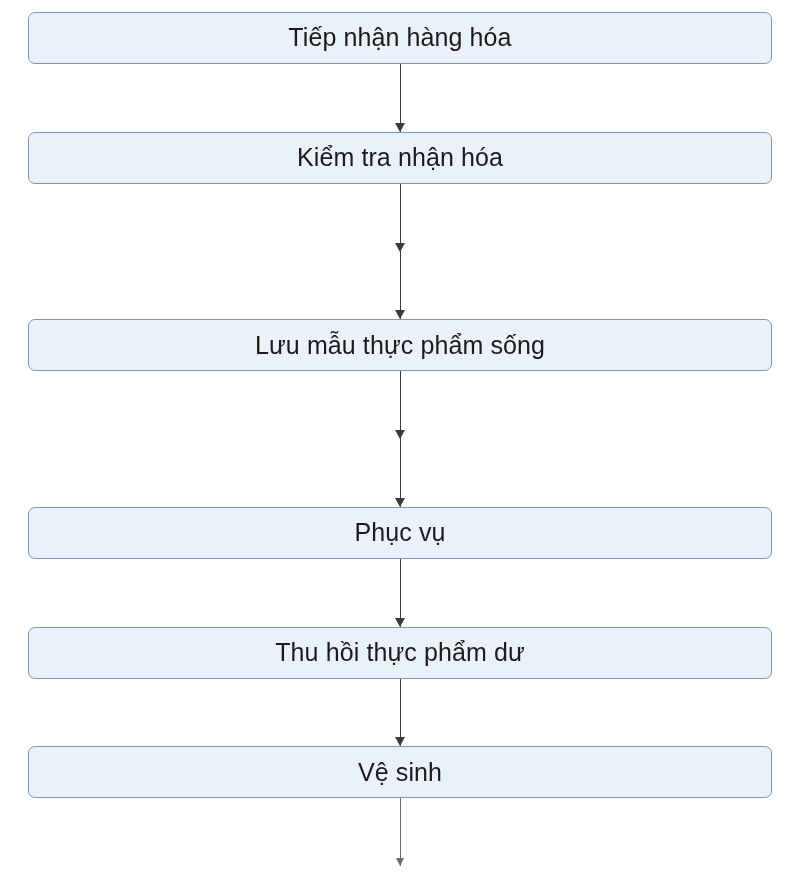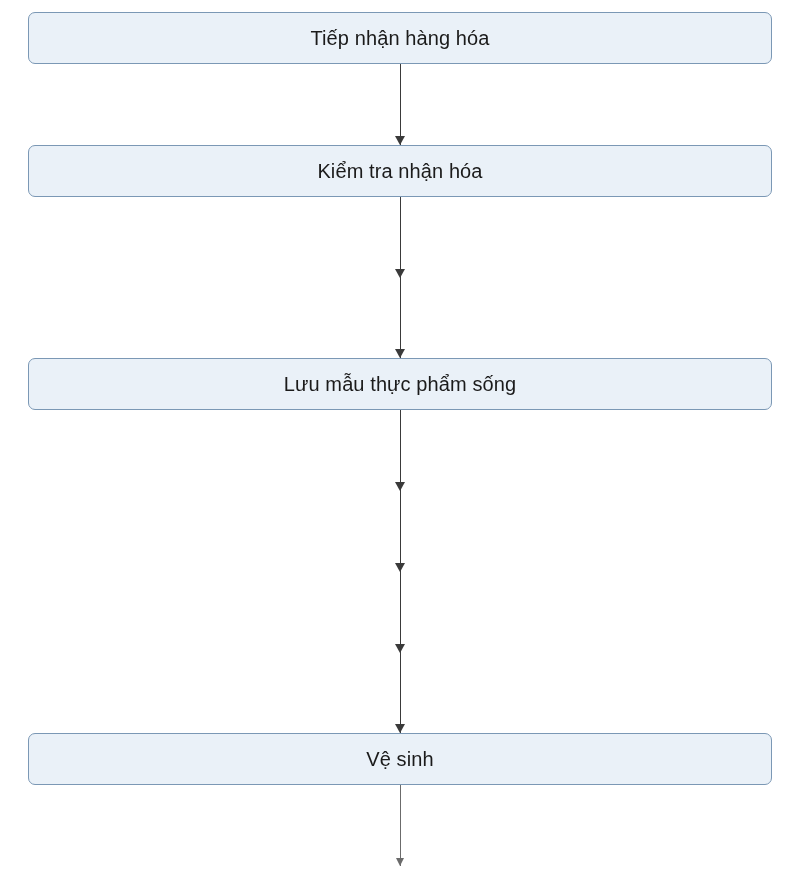--- a/index.html
+++ b/index.html
@@ -30,21 +30,21 @@
     height: 52px;
     background: #eaf1f8;
     border: 1px solid #7b98b5;
     border-radius: 7px;
     display: flex;
     align-items: center;
     justify-content: center;
     flex: 0 0 auto;
   }
   .node-label {
-    font-size: 20px;
+    font-size: 25px;
     line-height: 1.1;
     color: #1b1b1b;
     font-family: "Liberation Sans", sans-serif;
     white-space: nowrap;
     letter-spacing: 0.1px;
   }
   .connector {
     flex: 1 1 auto;
     min-height: 18px;
     position: relative;
@@ -119,26 +119,32 @@
     <span class="line"></span>
     <span class="arrow-head"></span>
   </div>
 
 
   <div class="connector">
     <span class="line"></span>
     <span class="arrow-head"></span>
   </div>
 
+  <div class="node">
+    <span class="node-label">Phục vụ</span>
+  </div>
 
   <div class="connector">
     <span class="line"></span>
     <span class="arrow-head"></span>
   </div>
 
+  <div class="node">
+    <span class="node-label">Thu hồi thực phẩm dư</span>
+  </div>
 
   <div class="connector">
     <span class="line"></span>
     <span class="arrow-head"></span>
   </div>
 
   <div class="node">
     <span class="node-label">Vệ sinh</span>
   </div>
 

